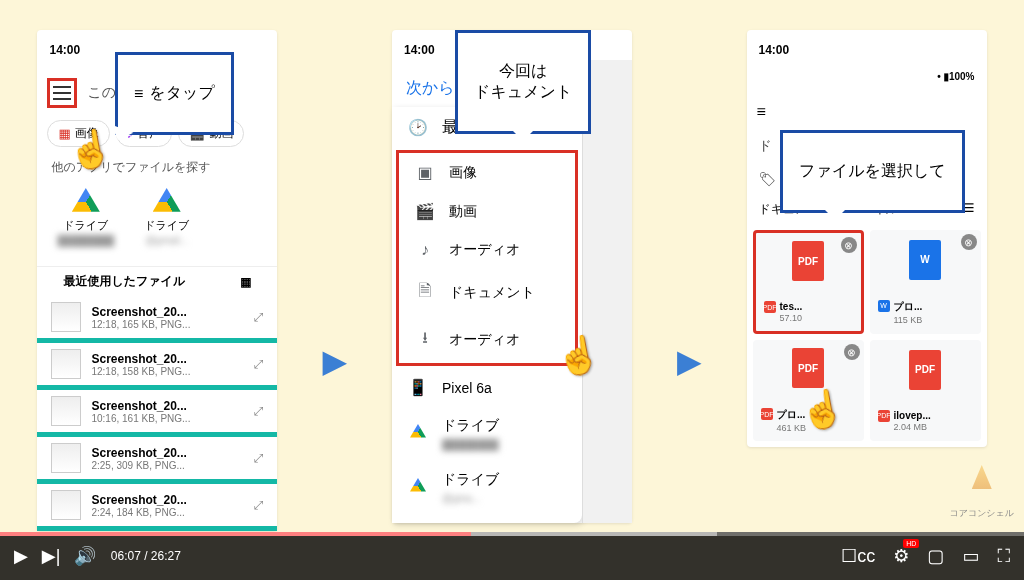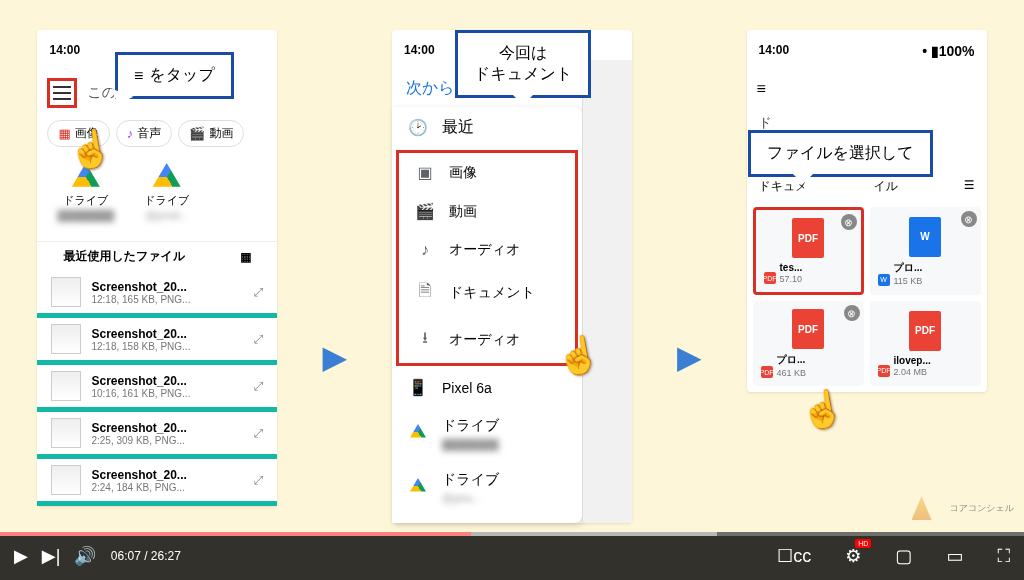--- a/index.html
+++ b/index.html
@@ -3,21 +3,21 @@
 <meta charset="utf-8">
 <style>
 * { box-sizing: border-box; margin: 0; padding: 0; }
 body { font-family: -apple-system, "Helvetica Neue", Arial, sans-serif; background: #fdf6d8; width: 1024px; height: 580px; overflow: hidden; position: relative; }
 
 .stage { display: flex; align-items: flex-start; justify-content: space-around; padding: 30px 20px; gap: 10px; }
 .arrow { align-self: center; font-size: 32px; color: #3b7fd4; margin-top: 160px; }
 
 .phone { width: 240px; background: #fff; border-radius: 4px; position: relative; box-shadow: 0 1px 3px rgba(0,0,0,0.1); }
 .statusbar { display: flex; justify-content: space-between; padding: 13px 12px; font-size: 12px; font-weight: 600; }
-.battery { font-size: 14px; }
+.battery { font-size: 10px; margin-top: 28px; }
 
 
 .p1-header { display: flex; align-items: center; padding: 8px 10px; gap: 10px; }
 .hamburger { width: 30px; height: 30px; display: flex; flex-direction: column; justify-content: center; gap: 4px; align-items: center; border: 3px solid #d93025; }
 .hamburger span { display: block; width: 18px; height: 2px; background: #333; }
 .p1-title { font-size: 14px; color: #555; }
 .chips { display: flex; gap: 6px; padding: 4px 10px 8px; flex-wrap: wrap; }
 .chip { display: flex; align-items: center; gap: 4px; border: 1px solid #ddd; border-radius: 16px; padding: 4px 10px; font-size: 12px; }
 .chip .i { font-size: 13px; }
 .sub { font-size: 12px; color: #555; padding: 4px 14px; }
@@ -46,54 +46,54 @@
 
 .p3-top { padding: 8px 12px; font-size: 13px; color: #444; display: flex; align-items: center; gap: 8px; }
 .tag-icon { font-size: 14px; }
 .grid-title { display: flex; justify-content: space-between; padding: 6px 12px; font-size: 12px; }
 .file-grid { display: grid; grid-template-columns: 1fr 1fr; gap: 6px; padding: 6px; }
 .tile { background: #f7f8f9; border-radius: 4px; padding: 8px; display: flex; flex-direction: column; align-items: center; min-height: 80px; justify-content: center; position: relative; }
 .tile.redborder { border: 3px solid #d93025; }
 .doc-icon { width: 32px; height: 40px; display: flex; align-items: center; justify-content: center; color: #fff; font-size: 10px; font-weight: bold; border-radius: 2px; }
 .pdf { background: #ea4335; }
 .word { background: #1a73e8; }
-.tile-label { font-size: 10px; margin-top: 4px; display: flex; gap: 4px; align-items: flex-end; width: 100%; }
+.tile-label { font-size: 10px; margin-top: 20px; display: flex; gap: 4px; align-items: flex-start; width: 100%; }
 .tile-label .mini { width: 12px; height: 12px; font-size: 7px; display: flex; align-items: center; justify-content: center; color: #fff; border-radius: 2px; }
 .tile-name { font-weight: 600; overflow: hidden; text-overflow: ellipsis; white-space: nowrap; }
 .tile-size { font-size: 9px; color: #777; }
 .corner-x { position: absolute; top: 4px; right: 4px; width: 16px; height: 16px; background: #888; border-radius: 50%; color: #fff; font-size: 10px; display: flex; align-items: center; justify-content: center; }
 
 
-.callout { position: absolute; background: #fff; border: 3px solid #1a4ba5; padding: 10px 16px; font-size: 16px; font-weight: 500; white-space: nowrap; }
+.callout { position: absolute; background: #fff; border: 3px solid #1a4ba5; padding: 28px 16px; font-size: 16px; font-weight: 500; white-space: nowrap; }
 .callout::after { content: ''; position: absolute; width: 0; height: 0; border: 12px solid transparent; }
 .c1 { top: 52px; left: 115px; display: flex; align-items: center; gap: 6px; }
 .c1::after { border-top-color: #fff; left: -12px; bottom: -20px; transform: rotate(20deg); }
 .c2 { top: 30px; left: 455px; text-align: center; }
 .c2::after { border-top-color: #fff; left: 50%; bottom: -22px; margin-left: -12px; }
-.c3 { top: 130px; left: 748px; text-align: center; }
+.c3 { top: 130px; left: 780px; text-align: center; }
 .c3::after { border-top-color: #fff; left: 40px; bottom: -22px; }
 
 .hand { position: absolute; width: 32px; height: 50px; }
 .hand::before { content: '☝'; display: block; font-size: 36px; transform: rotate(-10deg); filter: drop-shadow(1px 1px 1px rgba(0,0,0,0.3)); }
 .h1 { top: 130px; left: 68px; }
 .h2 { top: 336px; left: 556px; }
 .h3 { top: 390px; left: 800px; }
 
 
 .player { position: absolute; bottom: 0; left: 0; right: 0; height: 48px; background: rgba(0,0,0,0.8); color: #fff; display: flex; align-items: center; padding: 0 14px; gap: 14px; font-size: 13px; }
 .progress { position: absolute; top: 0; left: 0; right: 0; height: 4px; background: rgba(255,255,255,0.3); }
 .progress-fill { height: 100%; background: #ff0000; width: 46%; }
 .buffered { position: absolute; top: 0; left: 0; height: 4px; background: rgba(255,255,255,0.5); width: 70%; }
 .pbtn { font-size: 18px; cursor: pointer; }
 .ptime { font-size: 12px; }
 .ptitle { font-size: 12px; color: #ccc; }
-.right-controls { margin-left: auto; display: flex; gap: 34px; align-items: center; }
+.right-controls { margin-left: auto; display: flex; gap: 18px; align-items: center; }
 .hd-badge { position: relative; }
 .hd-badge::after { content: 'HD'; position: absolute; top: -6px; right: -10px; background: #ff0000; font-size: 7px; padding: 1px 3px; border-radius: 2px; }
-.watermark { position: absolute; right: 10px; bottom: 60px; font-size: 9px; color: #888; display: flex; flex-direction: row; align-items: center; gap: 18px; }
+.watermark { position: absolute; right: 10px; bottom: 60px; font-size: 9px; color: #888; display: flex; flex-direction: column; align-items: center; gap: 18px; }
 .watermark-icon { width: 20px; height: 24px; background: linear-gradient(#f6c35a, #e59b3d); clip-path: polygon(50% 0, 100% 100%, 0 100%); opacity: 0.6; }
 </style>
 </head>
 <body>
 
 <div class="stage">
 
   <div class="phone">
     <div class="statusbar">
       <span>14:00</span>
@@ -113,20 +113,21 @@
         </div>
       <div class="chip">
           <span class="i" style="color:#a142f4">♪</span>
           <span>音声</span>
         </div>
       <div class="chip">
           <span class="i" style="color:#1e8e3e">🎬</span>
           <span>動画</span>
         </div>
     </div>
+    <div class="sub">他のアプリでファイルを探す</div>
     <div class="accounts">
       <div class="acct">
         <div class="drive-icon"></div>
         <span>ドライブ</span>
         <span class="blur">████████</span>
       </div>
       <div class="acct">
         <div class="drive-icon"></div>
         <span>ドライブ</span>
         <span class="blur">@gmail...</span>

